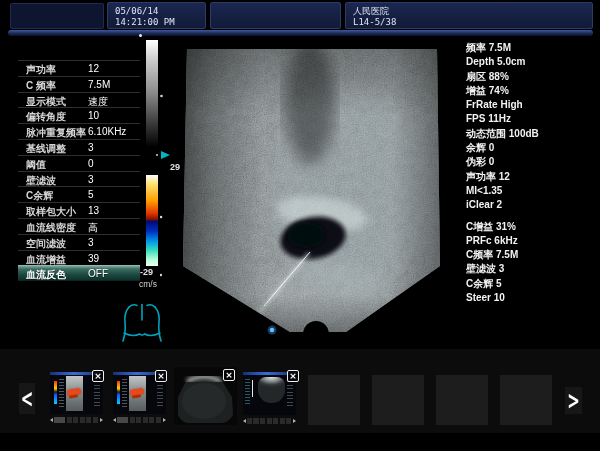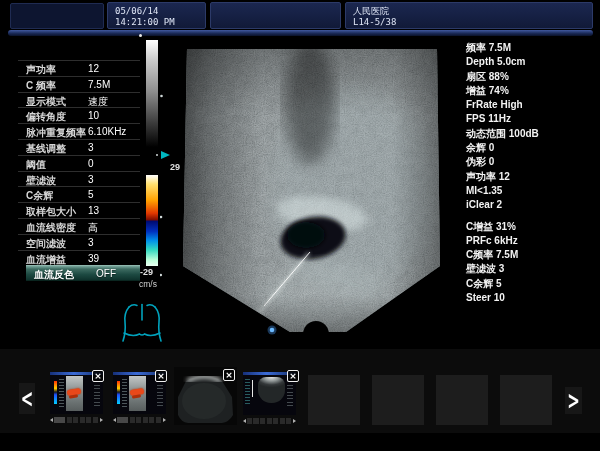--- a/index.html
+++ b/index.html
@@ -18,21 +18,21 @@
   .htxt.l1{top:3px;} .htxt.l2{top:14px;}
   #header-strip{position:absolute;left:8px;top:30px;width:585px;height:6px;border-radius:3px;
         background:linear-gradient(180deg,#41599f,#1a2a58 55%,#0a1128);}
 
   
   #param-panel{position:absolute;left:18px;top:60px;width:122px;}
   .prow{position:relative;height:15.8px;border-top:1px solid #2e2e2e;box-sizing:border-box;}
   .prow .plabel{position:absolute;left:8px;top:2px;font-size:10px;font-weight:700;color:#d6d6d6;white-space:nowrap;}
   .prow .pvalue{position:absolute;left:70px;top:2px;font-size:10px;font-weight:400;color:#ffffff;white-space:nowrap;}
   .prow.hl{border-top:1px solid #8fb8ae;border-bottom:1px solid #0a2620;
-        background:linear-gradient(180deg,#79a79d 0%,#3d6b61 22%,#1d4a42 60%,#0e322c 100%);margin-left:8px;}
+        background:linear-gradient(180deg,#79a79d 0%,#3d6b61 22%,#1d4a42 60%,#0e322c 100%);}
   .prow.hl .plabel,.prow.hl .pvalue{color:#fff;text-shadow:0 1px 1px rgba(0,0,0,.5);}
 
   
   #gray-bar{position:absolute;left:146px;top:40px;width:12px;height:115px;
         background:linear-gradient(180deg,#ffffff,#cacaca 18%,#8d8d8d 45%,#3c3c3c 72%,#000 93%);}
   #gray-top-dot{position:absolute;left:139px;top:34px;width:3px;height:3px;background:#e8e8e8;border-radius:50%;}
   #graymap-arrow{position:absolute;left:161px;top:151px;width:0;height:0;
         border-left:9px solid #00b7c0;border-top:4.5px solid transparent;border-bottom:4.5px solid transparent;}
   #graymap-dot{position:absolute;left:156px;top:154px;width:2px;height:2px;background:#cfd8d8;border-radius:50%;}
   #color-bar{position:absolute;left:146px;top:175px;width:12px;height:91px;

